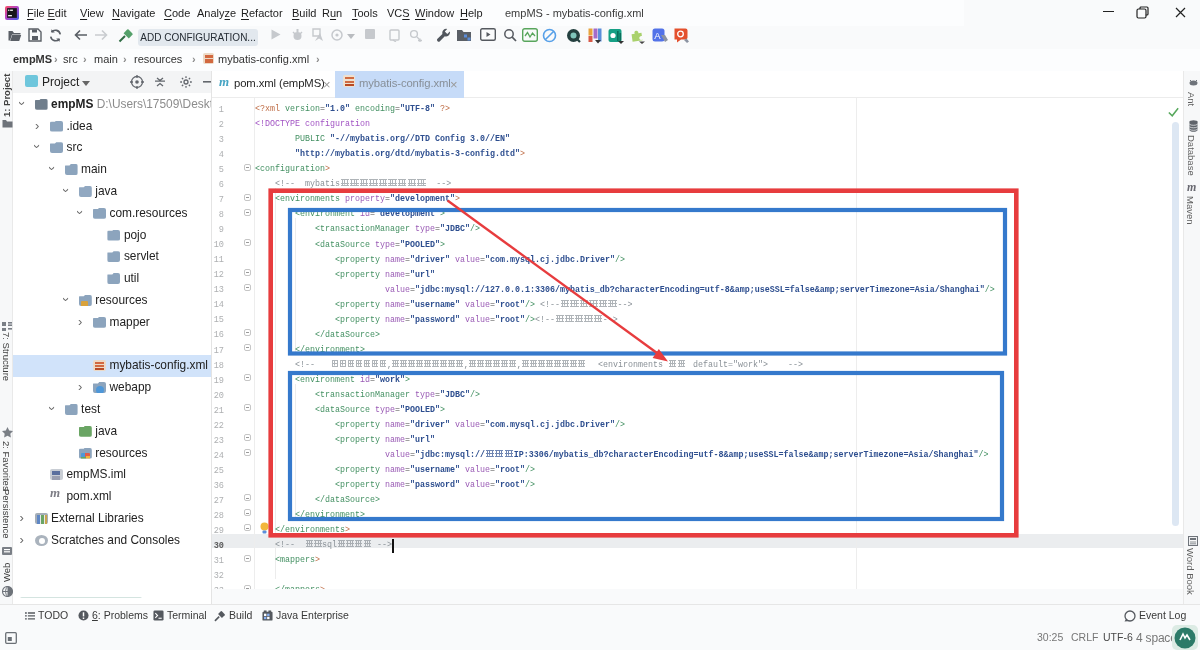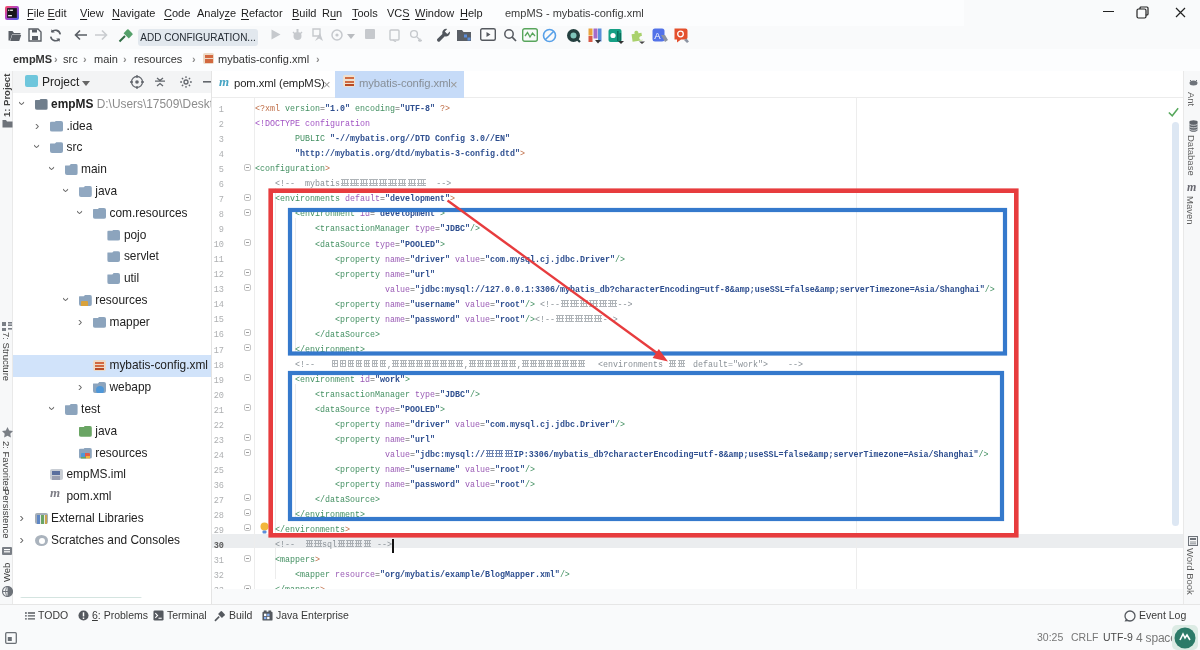--- a/index.html
+++ b/index.html
@@ -502,21 +502,21 @@
 <div class="fold" style="top:411.4px"></div>
 <div class="fold" style="top:426.4px"></div>
 <div class="fold" style="top:456.5px"></div>
 <div class="fold" style="top:486.6px"></div>
 <div class="cl" style="top:4.2px"><i class="o">&lt;?xml </i><i class="t">version</i><i class="d">=</i><i class="v">"1.0"</i> <i class="t">encoding</i><i class="d">=</i><i class="v">"UTF-8"</i> <i class="o">?&gt;</i></div>
 <div class="cl" style="top:19.2px"><i class="k">&lt;!DOCTYPE configuration</i></div>
 <div class="cl" style="top:34.3px">        <i class="t">PUBLIC </i><i class="v">"-//mybatis.org//DTD Config 3.0//EN"</i></div>
 <div class="cl" style="top:49.3px">        <i class="v">"http://mybatis.org/dtd/mybatis-3-config.dtd"</i><i class="o">&gt;</i></div>
 <div class="cl" style="top:64.3px"><i class="t">&lt;configuration</i><i class="o">&gt;</i></div>
 <div class="cl" style="top:79.3px">    <i class="c">&lt;!--  mybatis</i><b class="cj c" style="width:8.4px"></b><b class="cj c" style="width:8.4px"></b><b class="cj c" style="width:8.4px"></b><b class="cj c" style="width:8.4px"></b><b class="cj c" style="width:8.4px"></b><b class="cj c" style="width:8.4px"></b><b class="cj c" style="width:8.4px"></b><b class="cj c" style="width:8.4px"></b><b class="cj c" style="width:8.4px"></b><i class="c">  --&gt;</i></div>
-<div class="cl" style="top:94.4px">    <i class="t">&lt;environments </i><i class="a">default</i><i class="d">=</i><i class="v">"development"</i><i class="o">&gt;</i></div>
+<div class="cl" style="top:94.4px">    <i class="t">&lt;environments </i><i class="a">property</i><i class="d">=</i><i class="v">"development"</i><i class="o">&gt;</i></div>
 <div class="cl" style="top:109.4px">        <i class="t">&lt;environment </i><i class="a">id</i><i class="d">=</i><i class="v">"development"</i><i class="t">&gt;</i></div>
 <div class="cl" style="top:124.4px">            <i class="t">&lt;transactionManager </i><i class="a">type</i><i class="d">=</i><i class="v">"JDBC"</i><i class="t">/&gt;</i></div>
 <div class="cl" style="top:139.5px">            <i class="t">&lt;dataSource </i><i class="a">type</i><i class="d">=</i><i class="v">"POOLED"</i><i class="t">&gt;</i></div>
 <div class="cl" style="top:154.5px">                <i class="t">&lt;property </i><i class="a">name</i><i class="d">=</i><i class="v">"driver"</i> <i class="a">value</i><i class="d">=</i><i class="v">"com.mysql.cj.jdbc.Driver"</i><i class="t">/&gt;</i></div>
 <div class="cl" style="top:169.5px">                <i class="t">&lt;property </i><i class="a">name</i><i class="d">=</i><i class="v">"url"</i></div>
 <div class="cl" style="top:184.6px">                          <i class="a">value</i><i class="d">=</i><i class="v">"jdbc:mysql://127.0.0.1:3306/mybatis_db?characterEncoding=utf-8&amp;amp;useSSL=false&amp;amp;serverTimezone=Asia/Shanghai"</i><i class="t">/&gt;</i></div>
 <div class="cl" style="top:199.6px">                <i class="t">&lt;property </i><i class="a">name</i><i class="d">=</i><i class="v">"username"</i> <i class="a">value</i><i class="d">=</i><i class="v">"root"</i><i class="t">/&gt;</i> <i class="c">&lt;!--</i><b class="cj c" style="width:8.4px"></b><b class="cj c" style="width:8.4px"></b><b class="cj c" style="width:8.4px"></b><b class="cj c" style="width:8.4px"></b><b class="cj c" style="width:8.4px"></b><b class="cj c" style="width:8.4px"></b><i class="c">--&gt;</i></div>
 <div class="cl" style="top:214.6px">                <i class="t">&lt;property </i><i class="a">name</i><i class="d">=</i><i class="v">"password"</i> <i class="a">value</i><i class="d">=</i><i class="v">"root"</i><i class="t">/&gt;</i><i class="c">&lt;!--</i><b class="cj c" style="width:8.4px"></b><b class="cj c" style="width:8.4px"></b><b class="cj c" style="width:8.4px"></b><b class="cj c" style="width:8.4px"></b><b class="cj c" style="width:8.4px"></b><i class="c">--&gt;</i></div>
 <div class="cl" style="top:229.6px">            <i class="t">&lt;/dataSource&gt;</i></div>
 <div class="cl" style="top:244.7px">        <i class="t">&lt;/environment&gt;</i></div>
@@ -527,21 +527,20 @@
 <div class="cl" style="top:319.8px">                <i class="t">&lt;property </i><i class="a">name</i><i class="d">=</i><i class="v">"driver"</i> <i class="a">value</i><i class="d">=</i><i class="v">"com.mysql.cj.jdbc.Driver"</i><i class="t">/&gt;</i></div>
 <div class="cl" style="top:334.9px">                <i class="t">&lt;property </i><i class="a">name</i><i class="d">=</i><i class="v">"url"</i></div>
 <div class="cl" style="top:349.9px">                          <i class="a">value</i><i class="d">=</i><i class="v">"jdbc:mysql://</i><b class="cj v" style="width:8.4px"></b><b class="cj v" style="width:8.4px"></b><b class="cj v" style="width:8.4px"></b><i class="v">IP:3306/mybatis_db?characterEncoding=utf-8&amp;amp;useSSL=false&amp;amp;serverTimezone=Asia/Shanghai"</i><i class="t">/&gt;</i></div>
 <div class="cl" style="top:364.9px">                <i class="t">&lt;property </i><i class="a">name</i><i class="d">=</i><i class="v">"username"</i> <i class="a">value</i><i class="d">=</i><i class="v">"root"</i><i class="t">/&gt;</i></div>
 <div class="cl" style="top:379.9px">                <i class="t">&lt;property </i><i class="a">name</i><i class="d">=</i><i class="v">"password"</i> <i class="a">value</i><i class="d">=</i><i class="v">"root"</i><i class="t">/&gt;</i></div>
 <div class="cl" style="top:395.0px">            <i class="t">&lt;/dataSource&gt;</i></div>
 <div class="cl" style="top:410.0px">        <i class="t">&lt;/environment&gt;</i></div>
 <div class="cl" style="top:425.0px">    <i class="t">&lt;/environments</i><i class="o">&gt;</i></div>
 <div class="cl" style="top:440.1px"><i class="c">    &lt;!--  </i><i class="c abs" style="left:50px"><b class="cj c" style="width:7.499999999999999px"></b><b class="cj c" style="width:7.499999999999999px"></b></i><i class="c abs" style="left:67px">sql</i><i class="c abs" style="left:82px"><b class="cj c" style="width:7.499999999999999px"></b><b class="cj c" style="width:7.499999999999999px"></b><b class="cj c" style="width:7.499999999999999px"></b><b class="cj c" style="width:7.499999999999999px"></b></i><i class="c abs" style="left:122px">--&gt;</i></div>
 <div class="cl" style="top:455.1px">    <i class="t">&lt;mappers</i><i class="o">&gt;</i></div>
-<div class="cl" style="top:470.1px">        <i class="t">&lt;mapper </i><i class="a">resource</i><i class="d">=</i><i class="v">"org/mybatis/example/BlogMapper.xml"</i><i class="t">/&gt;</i></div>
 <div class="cl" style="top:485.2px">    <i class="t">&lt;/mappers</i><i class="o">&gt;</i></div>
   <div id="caret"></div>
   <svg id="bulb" width="11" height="12" viewBox="0 0 11 12">
         <circle cx="5.5" cy="4.5" r="4" fill="#f2b63c"></circle>
         <rect x="3.5" y="8.5" width="4" height="3" rx="1" fill="#5b8edb"></rect>
       </svg>
 </div>
 <div style="position:absolute;left:1172px;top:122px;width:7px;height:404px;background:#dde7f3;border-radius:3.5px"></div>
 <svg style="position:absolute;left:1168px;top:107px" width="11" height="10" viewBox="0 0 13 11">
       <path d="M1 6l4 4 7-9" fill="none" stroke="#57a85c" stroke-width="1.8"></path>
@@ -594,21 +593,21 @@
       </svg>
   <span class="lbl" style="left:1139px">Event Log</span>
 </div>
 <div id="statusbar">
   <svg style="position:absolute;left:5px;top:7px" width="12" height="12" viewBox="0 0 12 12">
         <rect x="0.7" y="0.7" width="10.6" height="10.6" rx="1" fill="none" stroke="#6b7076" stroke-width="1.3"></rect>
         <rect x="2.8" y="5" width="4" height="4" fill="#6b7076"></rect>
       </svg>
   <span style="left:1037px">30:25</span>
   <span style="left:1071px">CRLF</span>
-  <span style="left:1103px;color:#4a4a4a">UTF-9</span>
+  <span style="left:1103px;color:#4a4a4a">UTF-6</span>
   <span style="left:1136px;font-size:12px;letter-spacing:-0.2px">4 spaces</span>
   <span style="position:absolute;left:1172px;top:0px;width:26px;height:25px;background:#dcebe4;border-radius:5px"></span>
   <svg style="position:absolute;left:1174px;top:2px" width="22" height="22" viewBox="0 0 22 22">
         <circle cx="11" cy="11" r="10.5" fill="#2c7a68"></circle>
         <path d="M6 13l3-6 2 4 2-3 3 5" fill="none" stroke="#fff" stroke-width="1.6"></path>
       </svg>
 </div>
 
 <div id="rstripe"></div>
 <svg style="position:absolute;left:1189px;top:79px" width="9" height="8" viewBox="0 0 9 8">

